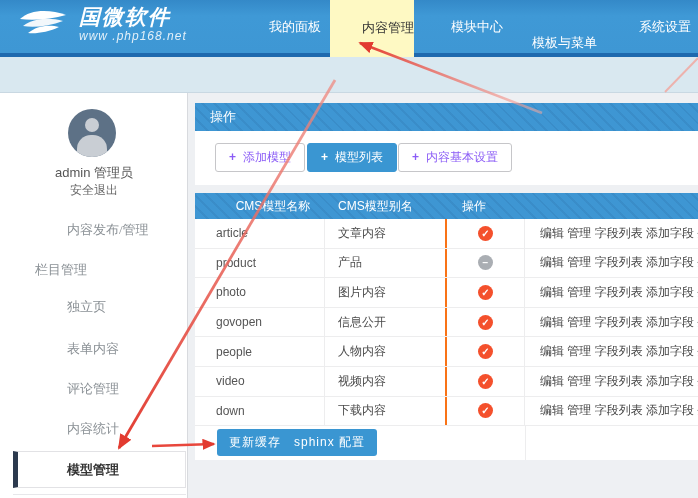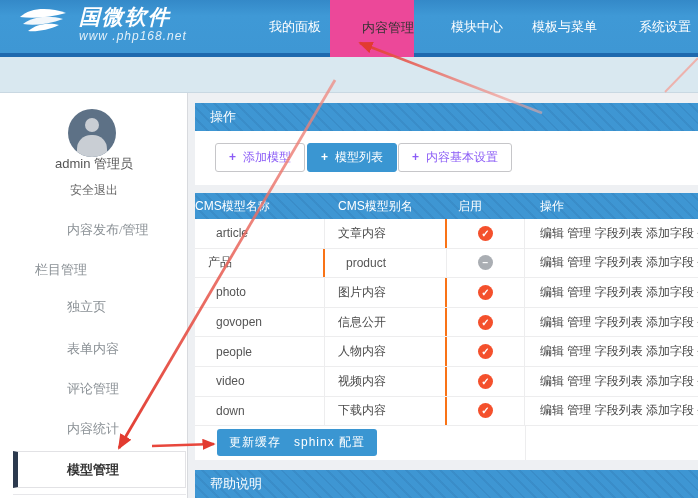--- a/index.html
+++ b/index.html
@@ -6,34 +6,34 @@
   html,body { width:698px; height:498px; }
   body { font-family:"Liberation Sans", sans-serif; background:#eef0f3; }
   #stage { position:absolute; left:0; top:0; width:698px; height:498px; overflow:hidden; background:#eef0f3; }
 
   
   .navbar { position:absolute; left:0; top:0; width:698px; height:53px;
             background:linear-gradient(180deg,#3489c8 0%, #3f99d6 30%, #3e97d4 100%); }
   .navline { position:absolute; left:0; top:53px; width:698px; height:4px; background:#1e69ae; }
   .subbar  { position:absolute; left:0; top:57px; width:698px; height:36px; background:#d9e8f0; border-bottom:1px solid #c9d8e2; }
 
-  .logo { position:absolute; left:16px; top:5px; display:flex; align-items:flex-start; gap:9px; }
+  .logo { position:absolute; left:16px; top:5px; display:flex; align-items:flex-end; gap:9px; }
   .logo-text .t1 { color:#fff; font-size:21px; font-weight:bold; font-style:italic; letter-spacing:2px; line-height:24px; }
   .logo-text .t2 { color:rgba(255,255,255,.85); font-size:12px; font-style:italic; letter-spacing:1px; }
 
   .nav-item { position:absolute; top:0; height:53px; line-height:53px; text-align:right;
               color:#fff; font-size:13px; cursor:pointer; }
-  .nav-item.active { height:57px; line-height:55px; background:#ec4899; color:#333; }
+  .nav-item.active { height:57px; line-height:55px; background:#fef9c3; color:#333; }
 
   
   .sidebar { position:absolute; left:0; top:93px; width:188px; height:405px; background:#fff; border-right:1px solid #d8dade; }
   .avatar { position:absolute; left:68px; top:16px; width:48px; height:48px; border-radius:50%; background:#5d7186; overflow:hidden; }
   .avatar .head { position:absolute; left:17px; top:9px; width:14px; height:14px; border-radius:50%; background:#c9ced4; }
   .avatar .body { position:absolute; left:9px; top:26px; width:30px; height:22px; border-radius:14px 14px 0 0; background:#c9ced4; }
-  .user-name { position:absolute; left:0; top:62px; width:188px; text-align:center; font-size:13px; color:#555; }
+  .user-name { position:absolute; left:0; top:71px; width:188px; text-align:center; font-size:13px; color:#555; }
   .logout    { position:absolute; left:0; top:89px; width:188px; text-align:center; font-size:12px; color:#666; cursor:pointer; }
   .side-item { position:absolute; left:0; width:186px; height:22px; padding-left:67px; font-size:13px; color:#8a9095; cursor:pointer; }
   .side-active-box { position:absolute; left:13px; top:358px; width:173px; height:37px; background:#fff;
                      border:1px solid #e2e2e5; border-left:5px solid #2c3a4e; }
   .side-active-box .lbl { display:block; padding-left:49px; line-height:35px; font-size:13px; color:#333; font-weight:bold; cursor:pointer; }
   .side-next-line { position:absolute; left:13px; top:401px; width:173px; height:1px; background:#e7e7ea; }
 
   
   .stripes { background-color:#3e96d3;
     background-image:repeating-linear-gradient(45deg, rgba(20,60,110,0.10) 0 2px, rgba(0,0,0,0) 2px 8px); }
@@ -44,21 +44,21 @@
   .panel-body { position:absolute; left:195px; top:131px; width:503px; height:54px; background:#fff; }
   .pbtn { position:absolute; top:12px; height:29px; line-height:27px; padding:0 13px; font-size:12px;
           background:#fff; border:1px solid #c6c6c9; border-radius:3px; color:#8b5cf6; cursor:pointer; white-space:nowrap; }
   .pbtn .plus { margin-right:7px; font-weight:bold; }
   .pbtn.primary { background:#3a96d2; border-color:#3a96d2; color:#fff; }
 
   
   .table-wrap { position:absolute; left:195px; top:193px; width:503px; height:267px; background:#fff; }
   .thead { display:grid; grid-template-columns:130px 122px 78px 1fr; height:26px; color:#fff; font-size:12px; }
   .thead .th { line-height:26px; overflow:hidden; white-space:nowrap; }
-  .th.h1{ padding-left:0; } .th.h2{ padding-left:13px; } .th.h3{ padding-left:11px; } .th.h4{ padding-left:15px; }
+  .th.h1{ padding-left:26px;text-align:center; } .th.h2{ padding-left:13px; } .th.h3{ padding-left:11px; } .th.h4{ padding-left:15px; }
   .trow { display:grid; grid-template-columns:130px 122px 78px 1fr; height:29.6px; border-bottom:1px solid #ededee; }
   .td { display:flex; align-items:center; font-size:12px; color:#4a4a4a; overflow:hidden; white-space:nowrap; }
   .td.c1 { padding-left:21px; border-right:1px solid #ededee; color:#555; }
   .td.c2 { padding-left:13px; border-right:2px solid #f97316; }
   .td.c3 { justify-content:center; border-right:1px solid #ededee; }
   .td.c4 { padding-left:15px; color:#444; }
   .chk, .dis { width:15px; height:15px; border-radius:50%; color:#fff; font-size:10px; font-weight:bold;
                display:flex; align-items:center; justify-content:center; cursor:pointer; }
   .chk { background:#f4502c; }
   .dis { background:#aaaeb3; }
@@ -91,21 +91,21 @@
     </svg>
     <div class="logo-text">
       <div class="t1">国微软件</div>
       <div class="t2">www .php168.net</div>
     </div>
   </div>
 
   <div class="nav-item" style="left:239px;width:82px;">我的面板</div>
   <div class="nav-item active" style="left:330px;width:84px;">内容管理</div>
   <div class="nav-item" style="left:421px;width:82px;">模块中心</div>
-  <div class="nav-item" style="left:511px;width:86px;">模板与菜单</div>
+  <div class="nav-item" style="left:511px;width:86px;margin-top:16px;">模板与菜单</div>
   <div class="nav-item" style="left:609px;width:82px;">系统设置</div>
 
   <div class="sidebar">
     <div class="avatar">
       <div class="head"></div>
       <div class="body"></div>
     </div>
     <div class="user-name">admin 管理员</div>
     <div class="logout">安全退出</div>
 
@@ -132,35 +132,34 @@
     </button>
     <button class="pbtn" style="left:203px;">
       <span class="plus">+</span><span>内容基本设置</span>
     </button>
   </div>
 
   <div class="table-wrap">
     <div class="thead stripes">
       <div class="th h1">CMS模型名称</div>
       <div class="th h2">CMS模型别名</div>
-      <div class="th h3">启用</div>
       <div class="th h4">操作</div>
     </div>
     <div>
         <div class="trow">
           <div class="td c1">article</div>
           <div class="td c2">文章内容</div>
           <div class="td c3">
             <span class="chk">✓</span>
           </div>
           <div class="td c4">编辑 管理 字段列表 添加字段 生成模板</div>
         </div>
         <div class="trow">
+          <div class="td c1">product</div>
           <div class="td c2">产品</div>
-          <div class="td c1">product</div>
           <div class="td c3">
             <span class="dis">−</span>
           </div>
           <div class="td c4">编辑 管理 字段列表 添加字段 生成模板</div>
         </div>
         <div class="trow">
           <div class="td c1">photo</div>
           <div class="td c2">图片内容</div>
           <div class="td c3">
             <span class="chk">✓</span>
@@ -200,21 +199,20 @@
           <div class="td c4">编辑 管理 字段列表 添加字段 生成模板</div>
         </div>
       </div>
     <div class="tfoot">
       <div class="vsep"></div>
       <button class="fbtn" style="left:22px;">更新缓存</button>
       <button class="fbtn" style="left:87px;">sphinx 配置</button>
     </div>
   </div>
 
-  <div class="help-bar stripes">帮助说明</div>
 
   <svg id="arrows" viewBox="0 0 698 498">
     <defs>
       <marker id="ah" markerUnits="strokeWidth" markerWidth="5.5" markerHeight="4.6" refX="4.8" refY="2.3" orient="auto">
         <polygon points="0,0 5.5,2.3 0,4.6" fill="#e23b30"></polygon>
       </marker>
       <linearGradient id="g1" gradientUnits="userSpaceOnUse" x1="542" y1="113" x2="360" y2="43">
         <stop offset="0" stop-color="#f6aca4" stop-opacity="0.55"></stop>
           <stop offset="1" stop-color="#e23b30"></stop>
       </linearGradient>

